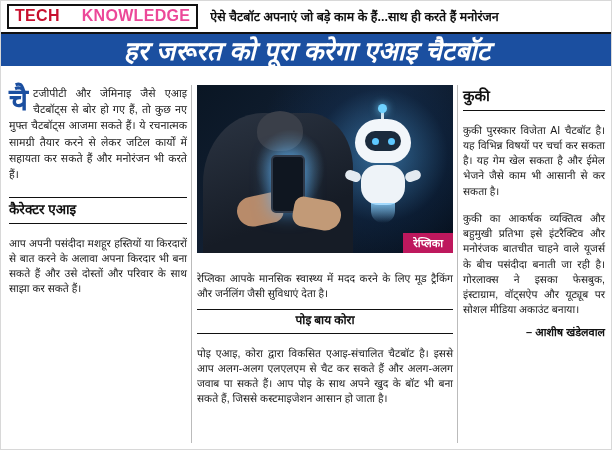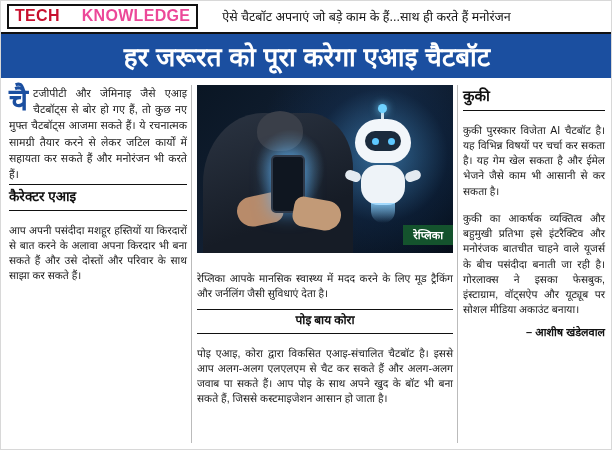--- a/index.html
+++ b/index.html
@@ -47,45 +47,46 @@
   }
   .tk-knowledge {
     color: #ec4899;
     font-size: 16px;
     font-weight: bold;
     letter-spacing: .3px;
   }
   .top-kicker {
     flex: 1;
     text-align: left;
-    padding-left: 24px;
+    padding-left: 12px;
     font-size: 12.5px;
-    font-weight: normal;
+    font-weight: bold;
     color: #111111;
     white-space: nowrap;
     overflow: hidden;
   }
   .rule-top {
     position: absolute;
     left: 0; top: 31px;
     width: 612px;
     height: 2px;
     background: #111111;
   }
 
   
   .headline-band {
     position: absolute;
     left: 0; top: 33px;
     width: 612px;
-    height: 44px;
+    height: 32px;
     background: #1b4fa0;
     display: flex;
     align-items: center;
     justify-content: center;
+    font-style: italic;
   }
   .headline {
     color: #ffffff;
     font-size: 26px;
     font-weight: bold;
     letter-spacing: .2px;
     text-align: center;
   }
 
   
@@ -109,21 +110,21 @@
   .dropcap {
     float: left;
     font-size: 30px;
     line-height: 26px;
     font-weight: bold;
     color: #1b4fa0;
     margin: 2px 5px 0 0;
   }
 
   .sub-head {
-    margin-top: 2px;
+    margin-top: 15px;
     margin-bottom: 5px;
     border-top: 1.5px solid #111111;
     border-bottom: 1.5px solid #111111;
     padding: 2px 0 3px 0;
     font-size: 13.5px;
     font-weight: bold;
     color: #111111;
   }
   .sub-head.right-head {
     border: none;
@@ -255,22 +256,22 @@
   .bot-arm.r { right: 4px; transform: rotate(-18deg); }
   .bot-tail {
     position: absolute;
     left: 30px; top: 84px;
     width: 24px; height: 20px;
     background: linear-gradient(180deg, rgba(140,210,255,.8), rgba(140,210,255,0));
     border-radius: 0 0 12px 12px;
   }
   .photo-caption {
     position: absolute;
-    right: 0; bottom: 8px;
-    background: #14532d;
+    right: 0; bottom: 0;
+    background: #be185d;
     color: #ffffff;
     font-size: 11px;
     font-weight: bold;
     padding: 2px 10px 3px 10px;
   }
 
   .mid-sub-head {
     margin: 8px 0 5px 0;
     border-top: 1.5px solid #111111;
     border-bottom: 1.5px solid #111111;

